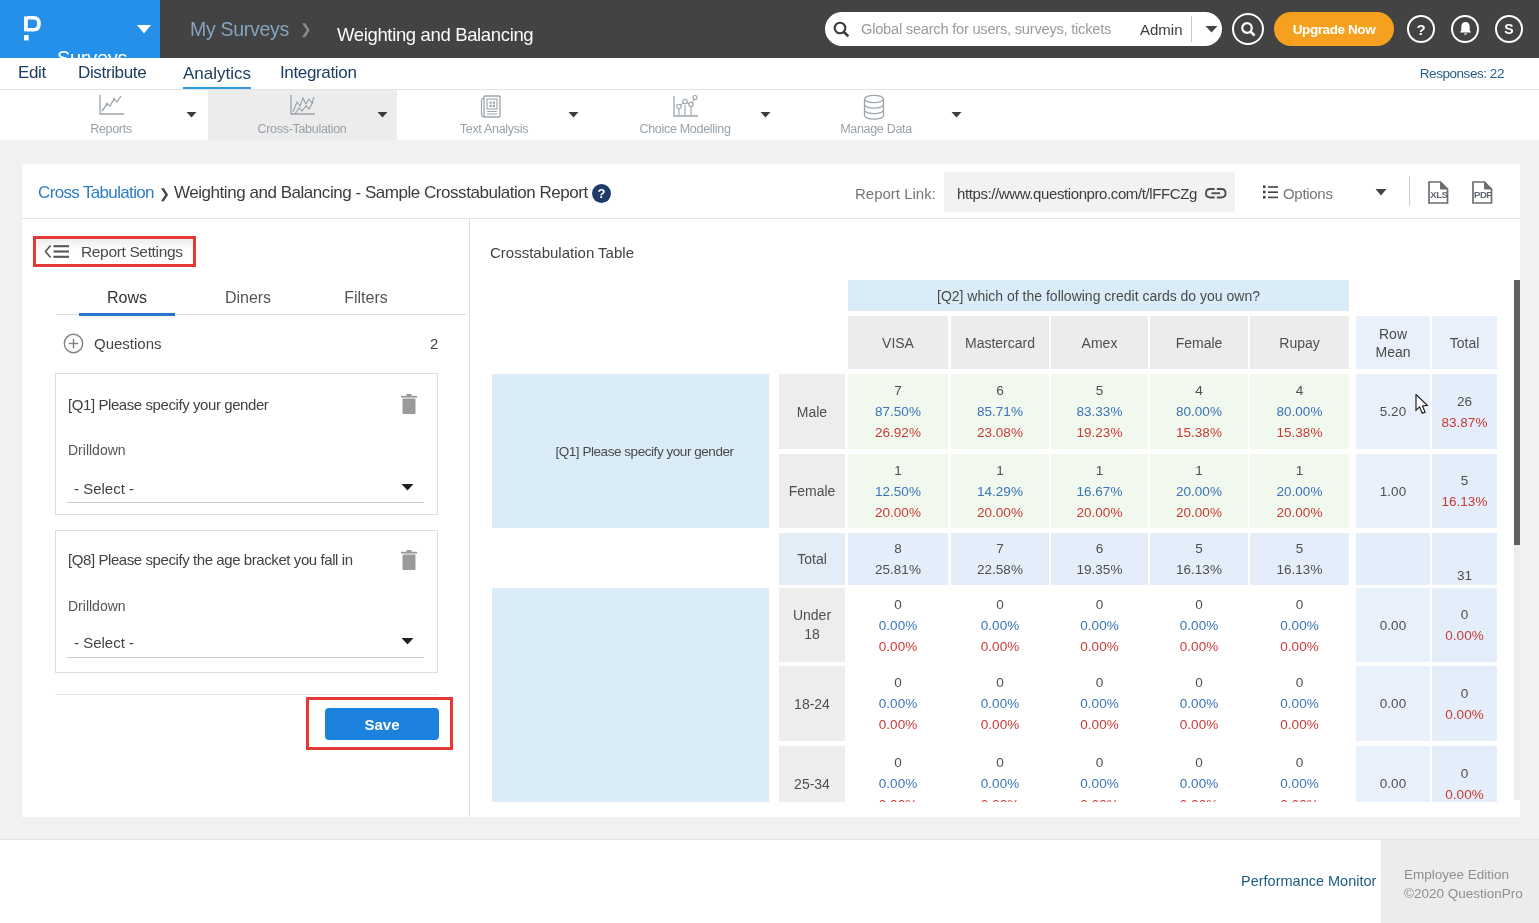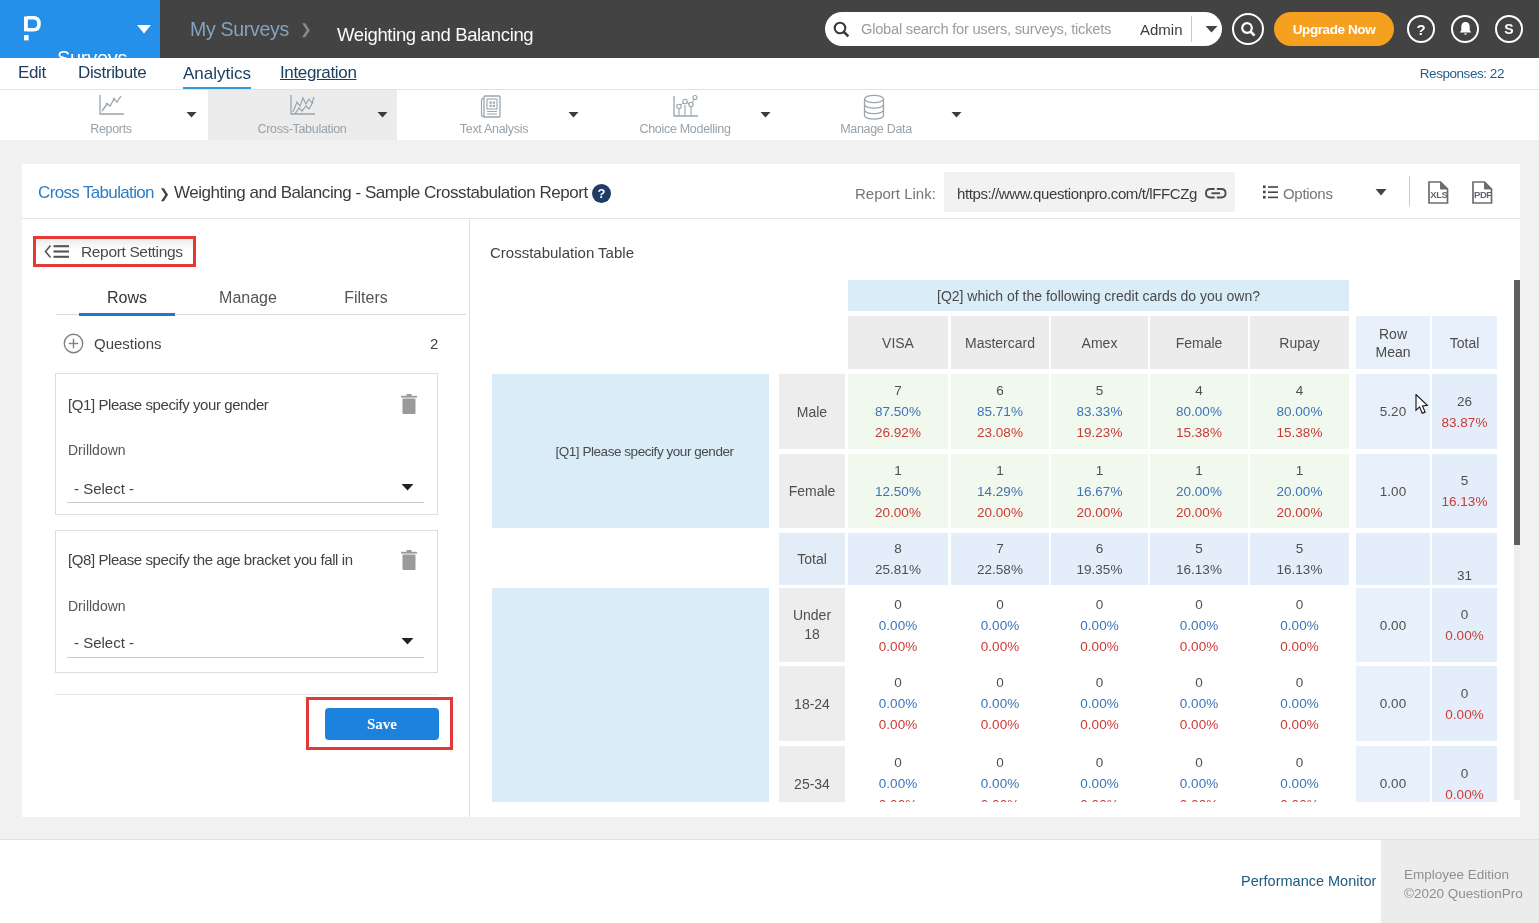--- a/index.html
+++ b/index.html
@@ -52,21 +52,21 @@
 <svg class="abs" style="left:1458px;top:21px;" width="15" height="16" viewBox="0 0 15 16">
   <path d="M7.5 1 C4.8 1 3.3 3 3.3 5.6 L3.3 9.2 L1.8 11.4 L13.2 11.4 L11.7 9.2 L11.7 5.6 C11.7 3 10.2 1 7.5 1 Z" fill="#fff"></path>
   <path d="M5.8 12.6 A1.8 1.8 0 0 0 9.2 12.6 Z" fill="#fff"></path>
 </svg>
 <div class="abs ctr" style="left:1495px;top:15px;width:28px;height:28px;border:2px solid #fff;border-radius:50%;color:#fff;font-size:14px;font-weight:bold;">S</div>
 
 <div class="abs" style="left:0;top:58px;width:1539px;height:32px;background:#fff;border-bottom:1px solid #e2e2e2;"></div>
 <div class="abs vctr" style="left:18px;top:58px;height:29px;color:#1d3e61;font-size:17px;letter-spacing:-0.35px;">Edit</div>
 <div class="abs vctr" style="left:78px;top:58px;height:29px;color:#1d3e61;font-size:17px;letter-spacing:-0.35px;">Distribute</div>
 <div class="abs vctr" style="left:183px;top:58px;height:31px;color:#1d3e61;font-size:17px;border-bottom:2px solid #2d9bd8;padding-top:2px;">Analytics</div>
-<div class="abs vctr" style="left:280px;top:58px;height:29px;color:#1d3e61;font-size:17px;letter-spacing:-0.35px;text-decoration:underline;">Integration</div>
+<div class="abs vctr" style="left:280px;top:58px;height:29px;color:#1d3e61;font-size:17px;letter-spacing:-0.35px;">Integration</div>
 <div class="abs vctr" style="left:1404px;top:58px;width:100px;height:31px;color:#1f5c8b;font-size:13.5px;letter-spacing:-0.45px;justify-content:flex-end;">Responses: 22</div>
 
 <div class="abs" style="left:0;top:90px;width:1539px;height:50px;background:#fff;"></div>
 <div class="abs" style="left:208px;top:90px;width:189px;height:50px;background:#ececec;"></div>
 <svg class="abs" style="left:96px;top:94px;" width="30" height="24" viewBox="0 0 30 24">
 <path d="M4 1 V20 H28" stroke="#9aa5ad" stroke-width="1.3" fill="none"></path>
 <path d="M6 17 L11 10 L14 12 L18 5 L21 8 L25 2" stroke="#9aa5ad" stroke-width="1.3" fill="none"></path>
 <circle cx="11" cy="10" r="1.2" fill="#9aa5ad"></circle>
     <circle cx="18" cy="5" r="1.2" fill="#9aa5ad"></circle>
 </svg>
@@ -174,21 +174,21 @@
 <path d="M6.5 1.5 L1.5 7.5 L6.5 13.5" stroke="#555" stroke-width="1.6" fill="none"></path>
 <line x1="9.5" y1="2.2" x2="25" y2="2.2" stroke="#555" stroke-width="2.1"></line>
 <line x1="9.5" y1="7.5" x2="25" y2="7.5" stroke="#555" stroke-width="2.1"></line>
 <line x1="9.5" y1="12.8" x2="25" y2="12.8" stroke="#555" stroke-width="2.1"></line>
 </svg>
 <div class="abs vctr" style="left:81px;top:236px;height:31px;color:#4a4a4a;font-size:15.5px;letter-spacing:-0.35px;">Report Settings</div>
 
 <div class="abs" style="left:56px;top:314px;width:410px;height:1px;background:#dcdcdc;"></div>
 <div class="abs" style="left:79px;top:313px;width:96px;height:3px;background:#2577c8;"></div>
 <div class="abs ctr" style="left:79px;top:288px;width:96px;height:20px;color:#333;font-size:16px;">Rows</div>
-<div class="abs ctr" style="left:200px;top:288px;width:96px;height:20px;color:#555;font-size:16px;">Manage</div>
+<div class="abs ctr" style="left:200px;top:288px;width:96px;height:20px;color:#555;font-size:16px;">Diners</div>
 <div class="abs ctr" style="left:318px;top:288px;width:96px;height:20px;color:#555;font-size:16px;">Filters</div>
 
 <svg class="abs" style="left:63px;top:333px;" width="21" height="21" viewBox="0 0 21 21">
 <circle cx="10.5" cy="10.5" r="9.2" stroke="#808080" stroke-width="1.4" fill="none"></circle>
 <line x1="5.8" y1="10.5" x2="15.2" y2="10.5" stroke="#808080" stroke-width="1.4"></line>
 <line x1="10.5" y1="5.8" x2="10.5" y2="15.2" stroke="#808080" stroke-width="1.4"></line>
 </svg>
 <div class="abs vctr" style="left:94px;top:333px;height:21px;color:#444;font-size:15px;">Questions</div>
 <div class="abs vctr" style="left:430px;top:333px;height:21px;color:#444;font-size:15px;">2</div>
 
@@ -215,21 +215,21 @@
 </svg>
 <div class="abs" style="left:68px;top:598px;color:#555;font-size:14px;">Drilldown</div>
 <div class="abs" style="left:74px;top:634px;color:#424242;font-size:15px;">- Select -</div>
 <svg class="abs" style="left:401px;top:638px;" width="13" height="7" viewBox="0 0 13 7">
     <path d="M0.5 0 L12.5 0 L6.5 6.5 Z" fill="#222"></path>
   </svg>
 <div class="abs" style="left:67px;top:657px;width:357px;height:1px;background:#ccc;"></div>
 
 <div class="abs" style="left:55px;top:694px;width:383px;height:1px;background:#e5e5e5;"></div>
 <div class="abs" style="left:306px;top:697px;width:147px;height:53px;border:3px solid #e53935;"></div>
-<div class="abs ctr" style="left:325px;top:708px;width:114px;height:32px;background:#1d82dd;border-radius:4px;color:#fff;font-size:15px;font-weight:bold;font-family:Liberation Serif, serif;">Save</div>
+<div class="abs ctr" style="left:325px;top:708px;width:114px;height:32px;background:#1d82dd;border-radius:4px;color:#fff;font-size:15px;font-weight:bold;">Save</div>
 
 <div class="abs vctr" style="left:490px;top:240px;height:24px;color:#424242;font-size:15px;">Crosstabulation Table</div>
 <div class="abs ctr" style="left:848px;top:280px;width:501px;height:31px;background:#d9ecf8;color:#4a4a4a;font-size:14px;">[Q2] which of the following credit cards do you own?</div>
 <div class="abs" style="left:848px;top:316px;width:100px;height:53px;background:#ececec;overflow:hidden;">
     <div class="abs ctr" style="left:0;top:0;width:100px;height:53px;color:#4f4f4f;font-size:14px;">VISA</div>
   </div>
 <div class="abs" style="left:951px;top:316px;width:98px;height:53px;background:#ececec;overflow:hidden;">
     <div class="abs ctr" style="left:0;top:0;width:98px;height:53px;color:#4f4f4f;font-size:14px;">Mastercard</div>
   </div>
 <div class="abs" style="left:1051px;top:316px;width:97px;height:53px;background:#ececec;overflow:hidden;">

